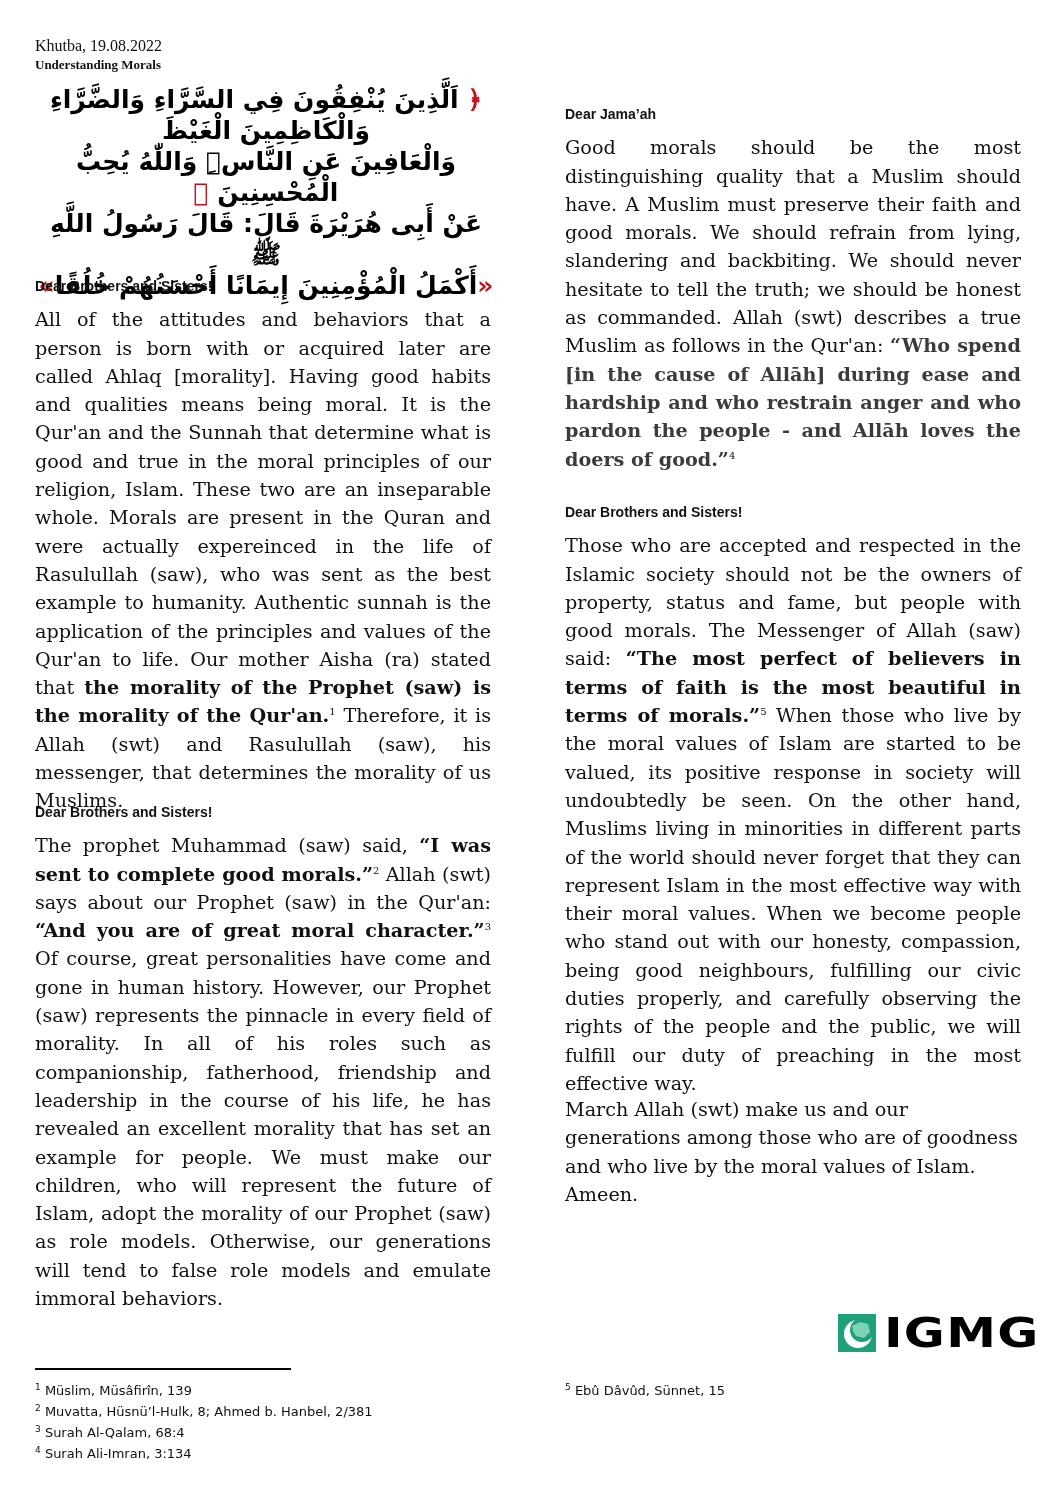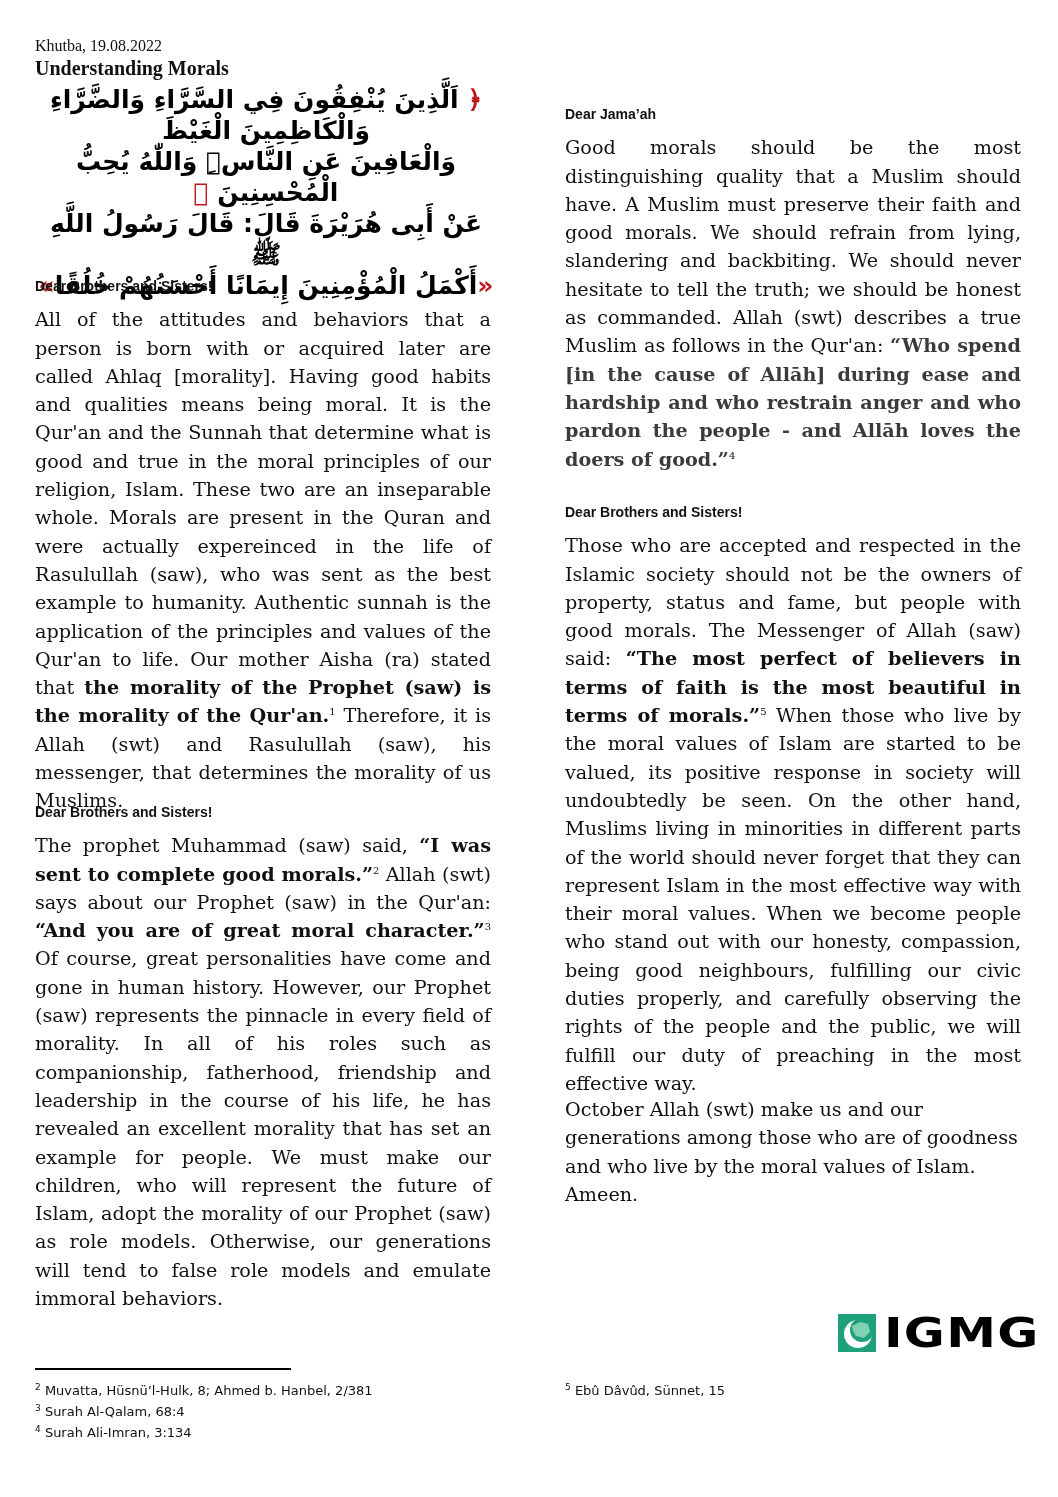--- a/index.html
+++ b/index.html
@@ -2,21 +2,21 @@
 <html><head>
 <meta charset="utf-8">
 <style>
   html, body { margin: 0; padding: 0; background: #ffffff; }
   body {
     width: 1058px; height: 1497px; position: relative; overflow: hidden;
     font-family: "DejaVu Serif", "Liberation Serif", serif; color: #111;
   }
   .abs { position: absolute; }
   .meta-date { left: 35px; top: 37px; font-size: 16px; font-family: "Liberation Serif", serif; }
-  .meta-title { left: 35px; top: 57px; font-size: 20px; font-weight: bold; font-family: "Liberation Serif", serif; }
+  .meta-title { left: 35px; top: 57px; font-size: 13px; font-weight: bold; font-family: "Liberation Serif", serif; }
   .arabic {
     left: 35px; top: 84px; width: 462px; text-align: center; direction: rtl;
     font-family: "DejaVu Sans", sans-serif; font-weight: bold; font-size: 25px; line-height: 31px; color: #000;
   }
   .arabic .br { color: #c0141c; }
   .col { width: 456px; font-size: 19.2px; line-height: 28.3px; text-align: justify; }
   .col p { margin: 0; }
   .heading { font-weight: bold; font-size: 14px; margin-bottom: 6px !important; font-family: Liberation Sans, sans-serif; }
   .left { left: 35px; }
   .right { left: 565px; }
@@ -64,35 +64,36 @@
 <div class="abs col right" style="top:100px;">
   <p class="heading">Dear Jama’ah</p>
   <p><span>Good morals should be the most distinguishing quality that a Muslim should have. A Muslim must preserve their faith and good morals. We should refrain from lying, slandering and backbiting. We should never hesitate to tell the truth; we should be honest as commanded. Allah (swt) describes a true Muslim as follows in the Qur'an: </span><b class="gray">“Who spend [in the cause of Allāh] during ease and hardship and who restrain anger and who pardon the people - and Allāh loves the doers of good.”</b><sup>4</sup></p>
 </div>
 
 <div class="abs col right" style="top:498px;">
   <p class="heading">Dear Brothers and Sisters!</p>
   <p><span>Those who are accepted and respected in the Islamic society should not be the owners of property, status and fame, but people with good morals. The Messenger of Allah (saw) said: </span><b>“The most perfect of believers in terms of faith is the most beautiful in terms of morals.”</b><sup>5</sup><span> When those who live by the moral values of Islam are started to be valued, its positive response in society will undoubtedly be seen. On the other hand, Muslims living in minorities in different parts of the world should never forget that they can represent Islam in the most effective way with their moral values. When we become people who stand out with our honesty, compassion, being good neighbours, fulfilling our civic duties properly, and carefully observing the rights of the people and the public, we will fulfill our duty of preaching in the most effective way.</span></p>
 </div>
 
-<div class="abs col right" style="top:1096px; text-align:left;">October Allah (swt) make us and our generations among those who are of goodness and who live by the moral values of Islam. Ameen.</div>
+<div class="abs col right" style="top:1096px; text-align:left;">March Allah (swt) make us and our generations among those who are of goodness and who live by the moral values of Islam. Ameen.</div>
 
 <div class="abs logo">
   <div class="logo-mark">
     <svg width="38" height="38" viewBox="0 0 38 38">
       <rect width="38" height="38" fill="#1ea07a"></rect>
       <circle cx="20" cy="20" r="14" fill="#ffffff"></circle>
       <circle cx="24" cy="16" r="12" fill="#1ea07a"></circle>
       <path d="M14 12 L22 8 L30 10 L32 18 L26 24 L18 22 L15 17 Z" fill="#7fd3b4"></path>
     </svg>
   </div>
   <div class="logo-text">IGMG</div>
 </div>
 
 <div class="abs fn-line"></div>
 <div class="abs footnotes" style="left:35px; top:1380px;">
+  <div><sup>1</sup> <span>Müslim, Müsâfirîn, 139</span></div>
   <div><sup>2</sup> <span>Muvatta, Hüsnü’l-Hulk, 8; Ahmed b. Hanbel, 2/381</span></div>
   <div><sup>3</sup> <span>Surah Al-Qalam, 68:4</span></div>
   <div><sup>4</sup> <span>Surah Ali-Imran, 3:134</span></div>
 </div>
 <div class="abs footnotes" style="left:565px; top:1380px;">
   <div><sup>5</sup> <span>Ebû Dâvûd, Sünnet, 15</span></div>
 </div>
 
 </body></html>

